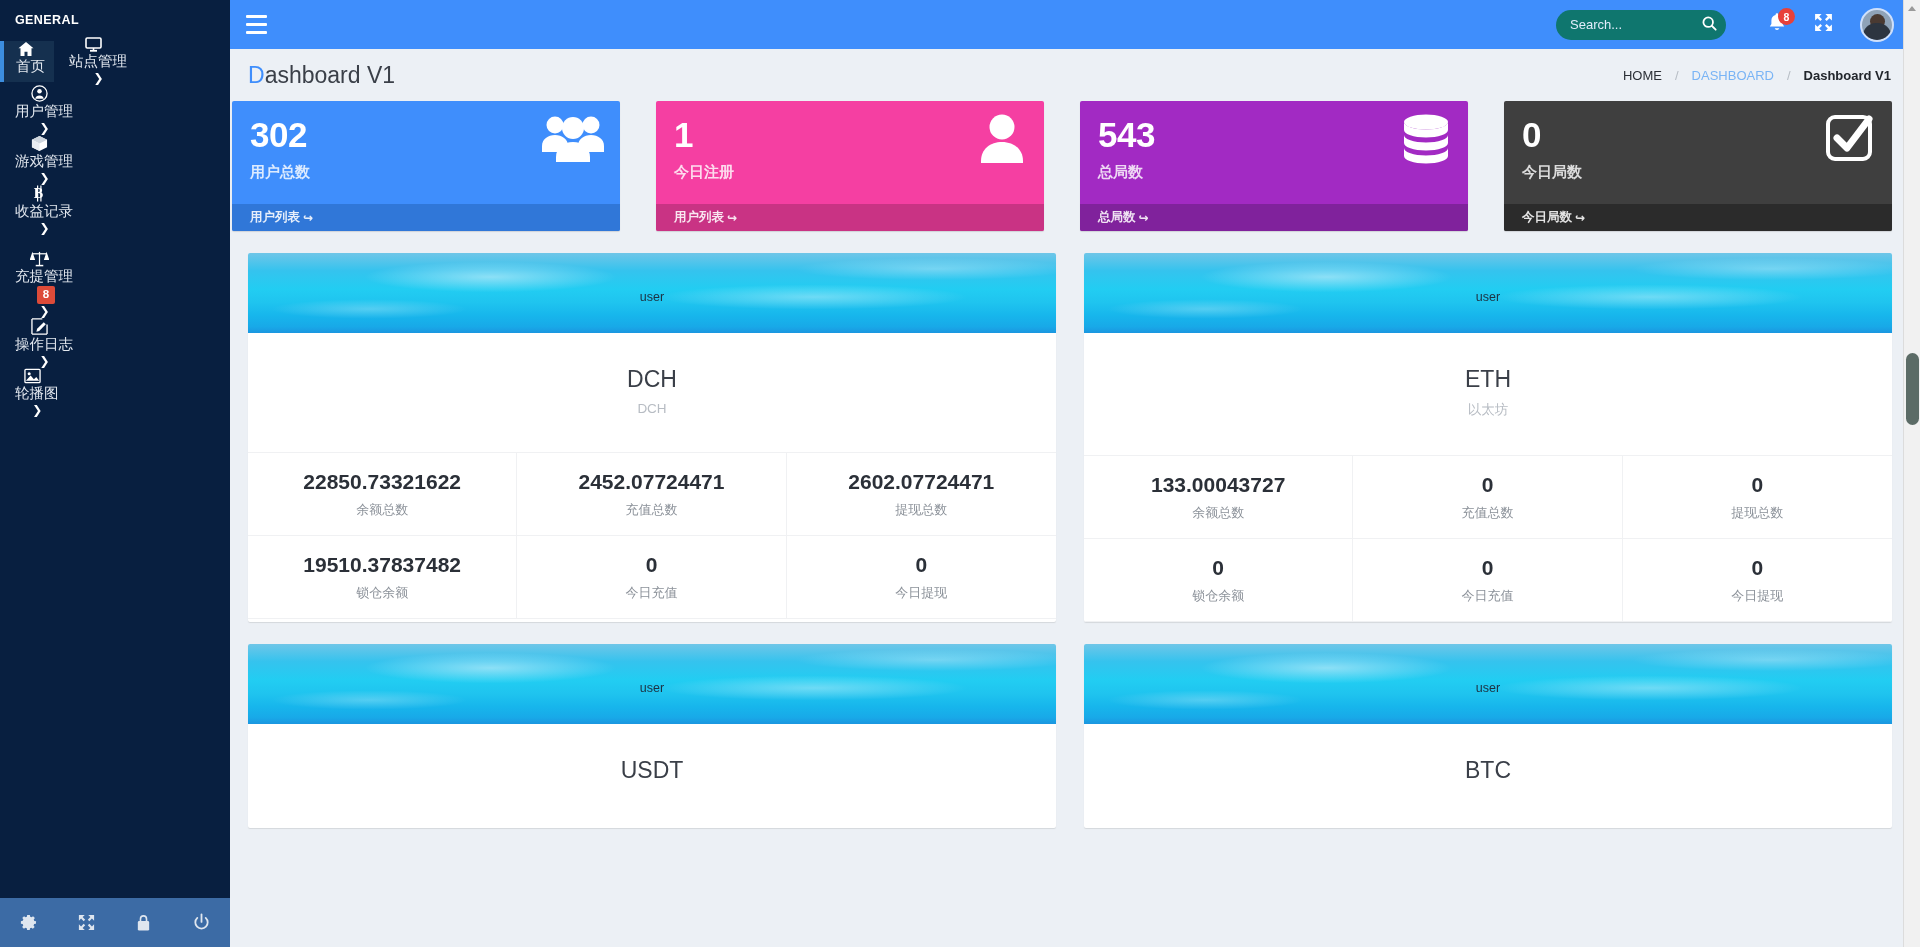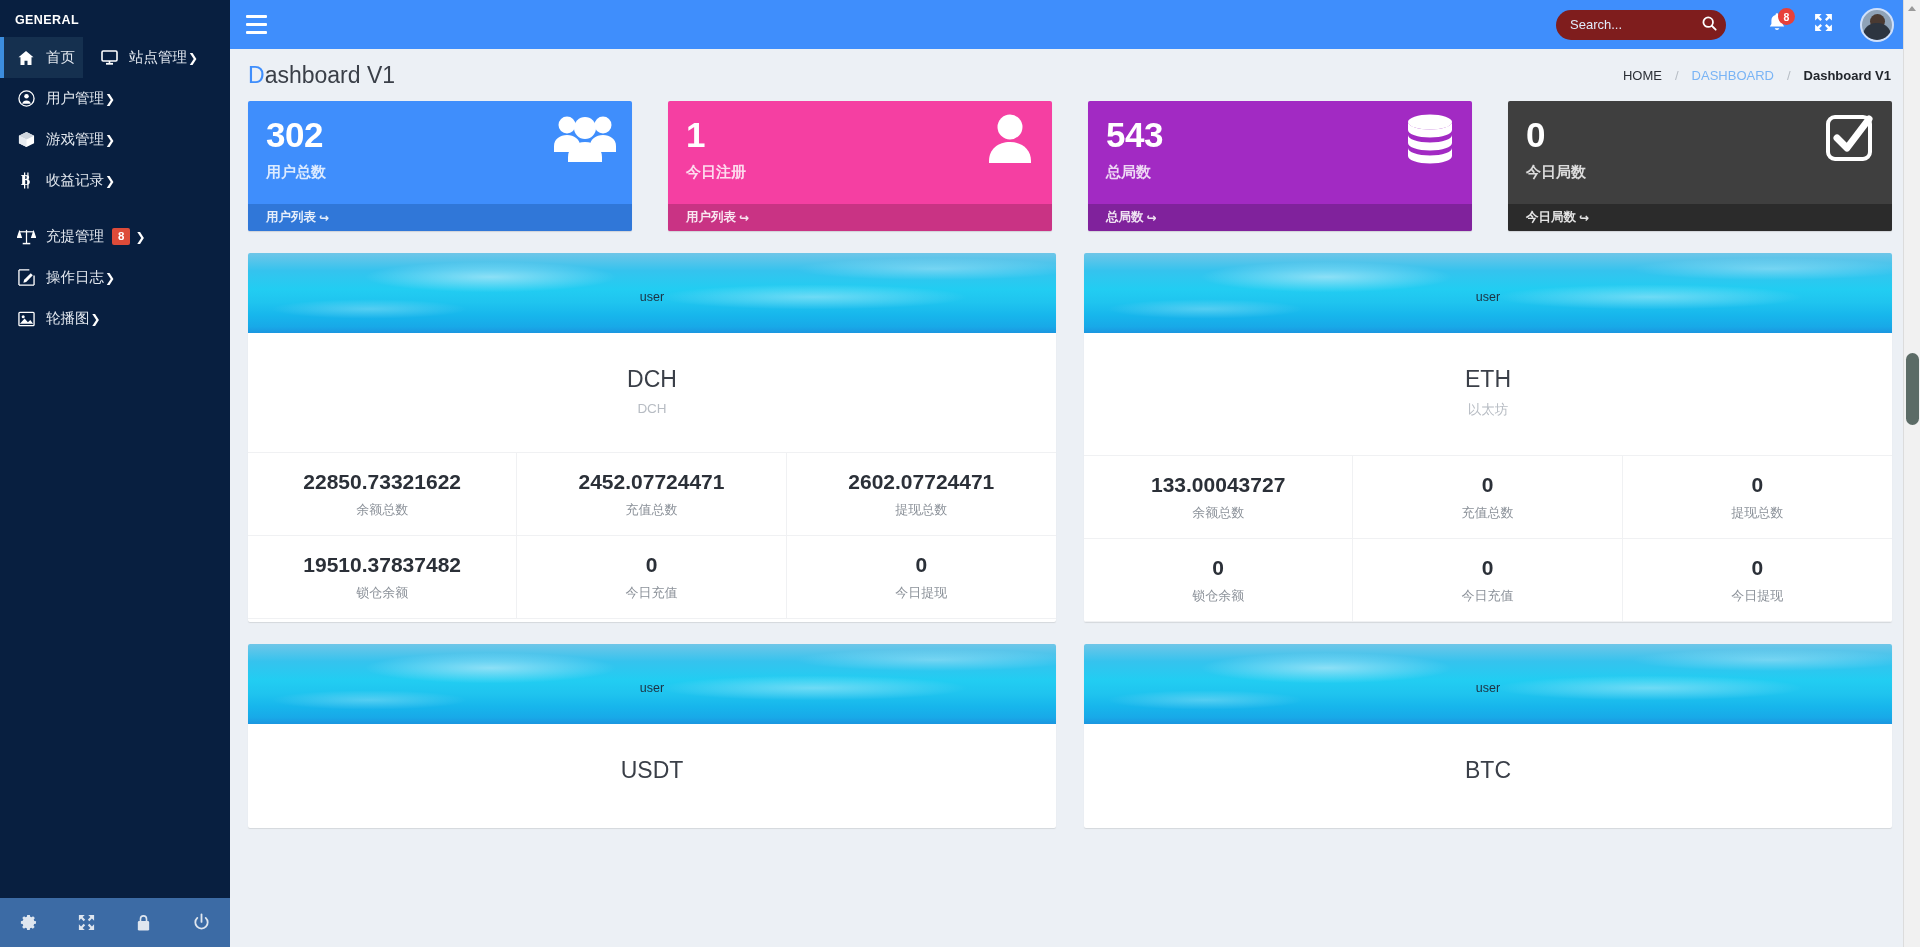--- a/index.html
+++ b/index.html
@@ -55,20 +55,21 @@
   .nav-item {
     display: flex;
     align-items: center;
     min-height: 41px;
     padding: 0 8px 0 15px;
     color: #e3e8ef;
     font-size: 14.5px;
     cursor: pointer;
     position: relative;
     white-space: nowrap;
+    flex-direction: column;
   }
   .nav-item.active {
     background: #15304f;
     border-left: 4px solid #3c8dde;
     padding-left: 11px;
   }
   .nav-ico {
     width: 22px;
     display: inline-flex;
     justify-content: center;
@@ -144,21 +145,21 @@
   }
   .search-wrap {
     position: relative;
     width: 170px; height: 30px;
     margin-right: 28px;
   }
   .search-wrap input {
     width: 100%; height: 30px;
     border: none; outline: none;
     border-radius: 15px;
-    background: #7f1d1d;
+    background: #0f766e;
     color: #ffffff;
     font-size: 13px;
     padding: 0 32px 0 14px;
     font-family: "Liberation Sans", sans-serif;
   }
   .search-wrap input::placeholder { color: #e2ecfb; }
   .search-btn {
     position: absolute;
     right: 9px; top: 6px;
     cursor: pointer;
@@ -236,21 +237,21 @@
     font-size: 13px;
     gap: 0;
   }
   .bc-item { color: #2b2f36; padding: 0 1px; cursor: pointer; }
   .bc-item.link { color: #79b4f5; }
   .bc-item.current { color: #22262c; font-weight: bold; }
   .bc-sep { color: #b6bcc4; padding: 0 12px; }
 
   .cards-row {
     display: flex;
-    padding: 0 28px 0 18px;
+    padding: 0 28px 0 2px;
     gap: 36px;
     align-items: center;
   }
   .stat-card {
     flex: 1;
     border-radius: 2px;
     position: relative;
     overflow: hidden;
     box-shadow: 0 1px 1px rgba(0,0,0,.12);
   }

